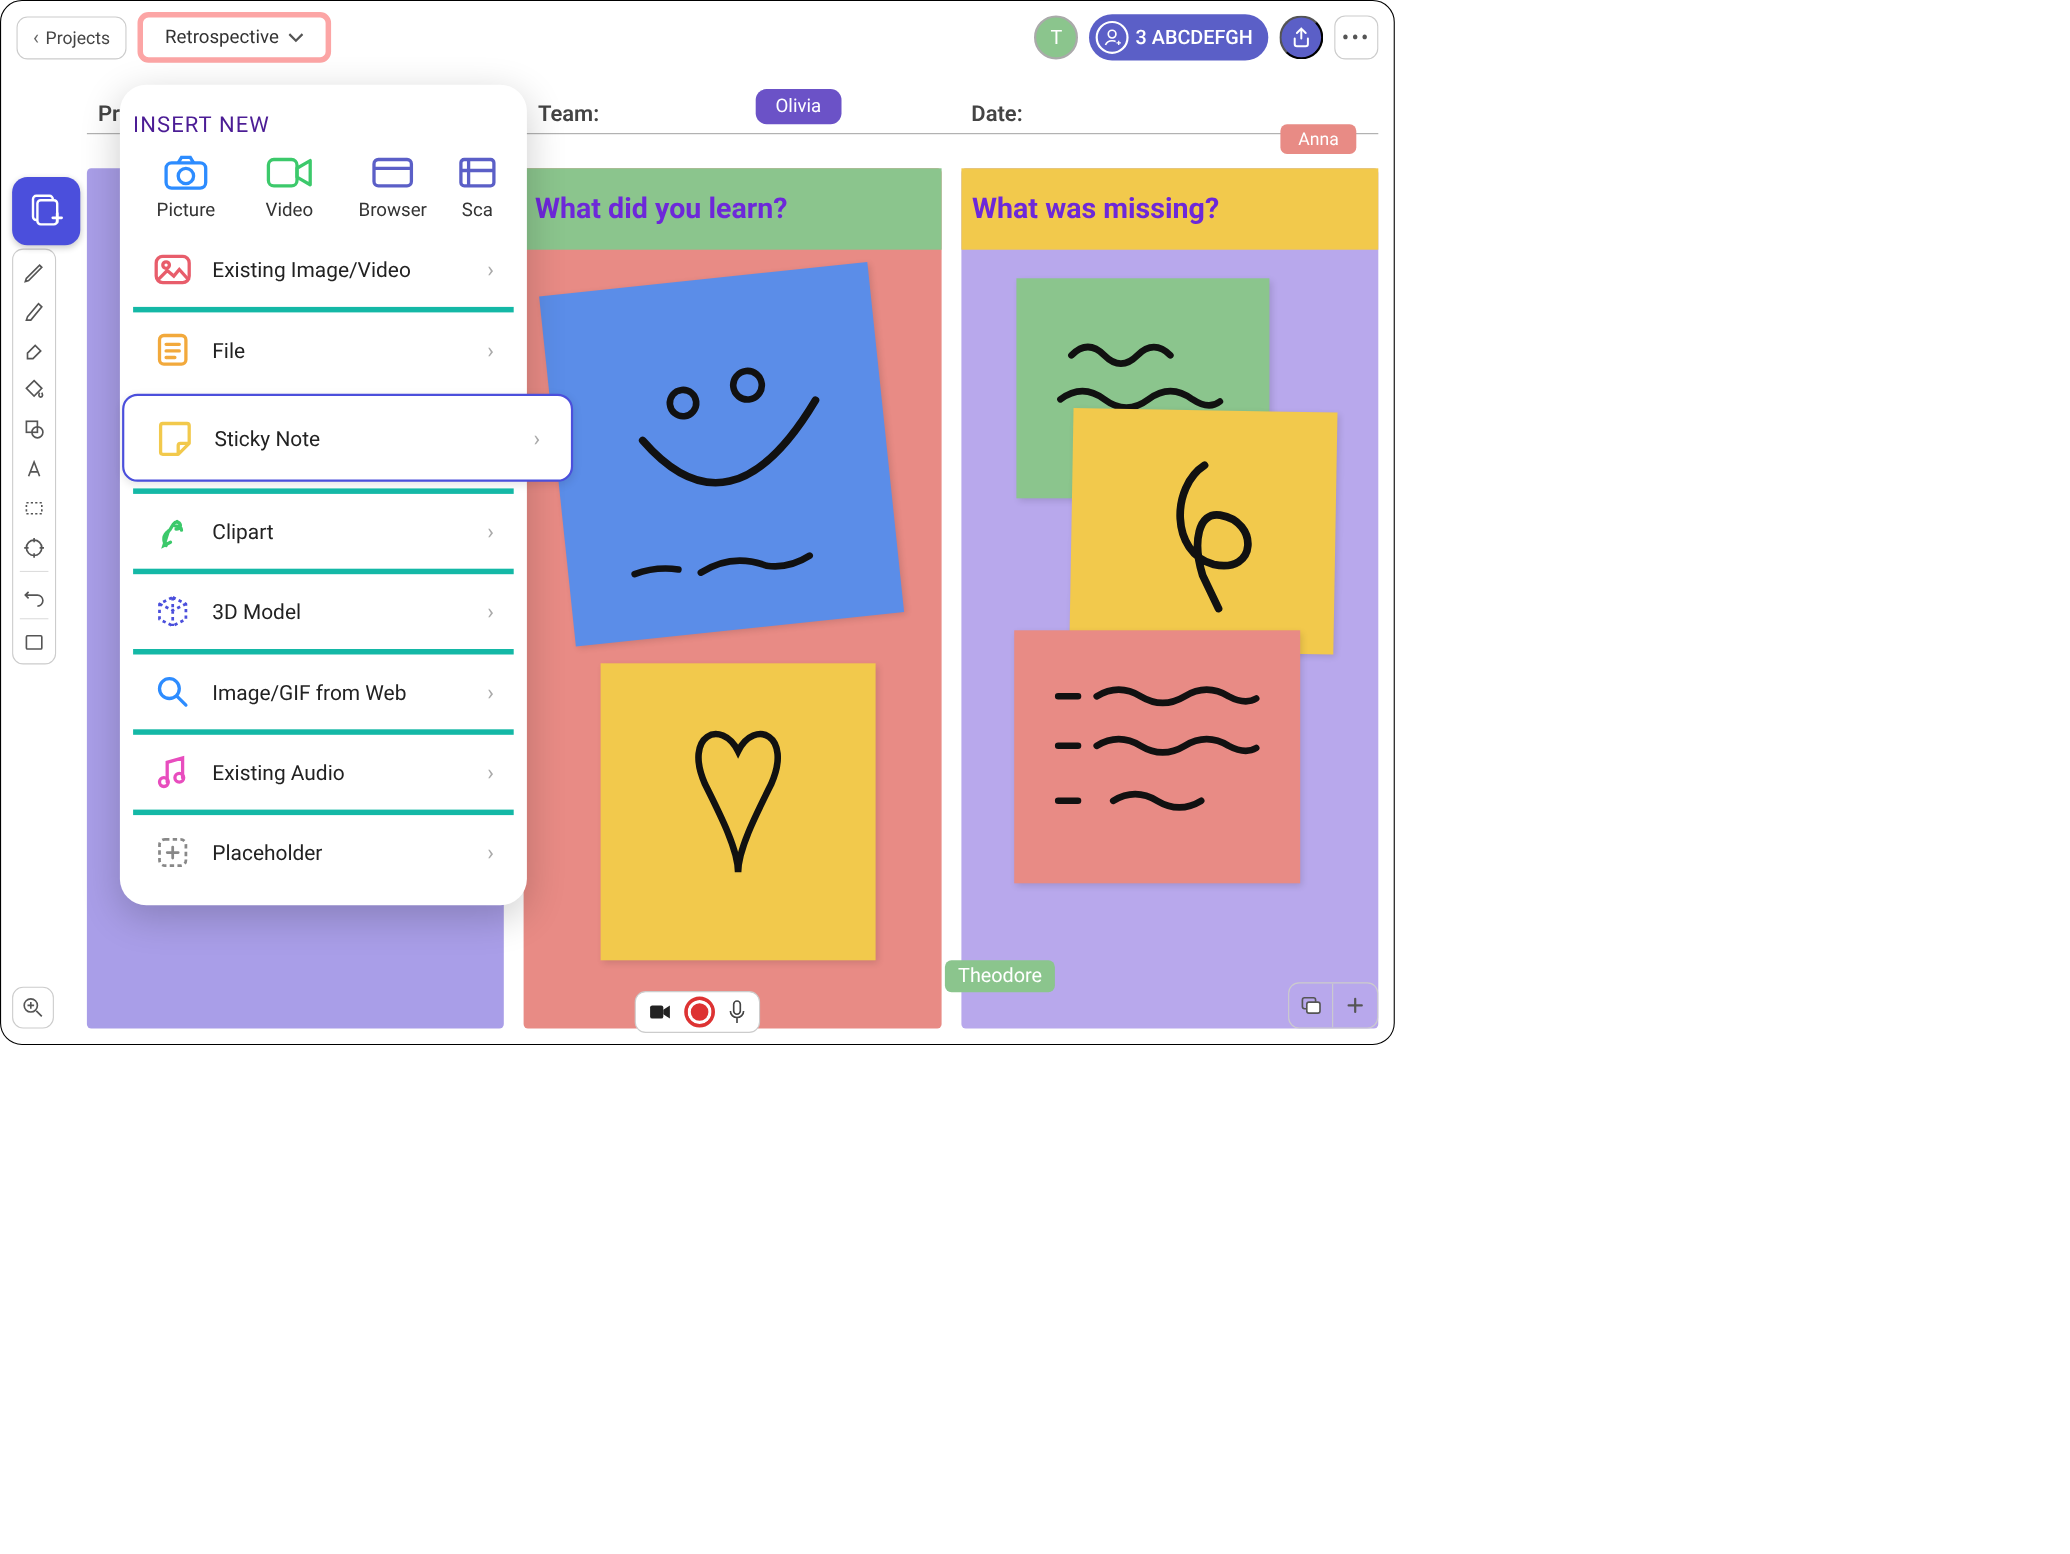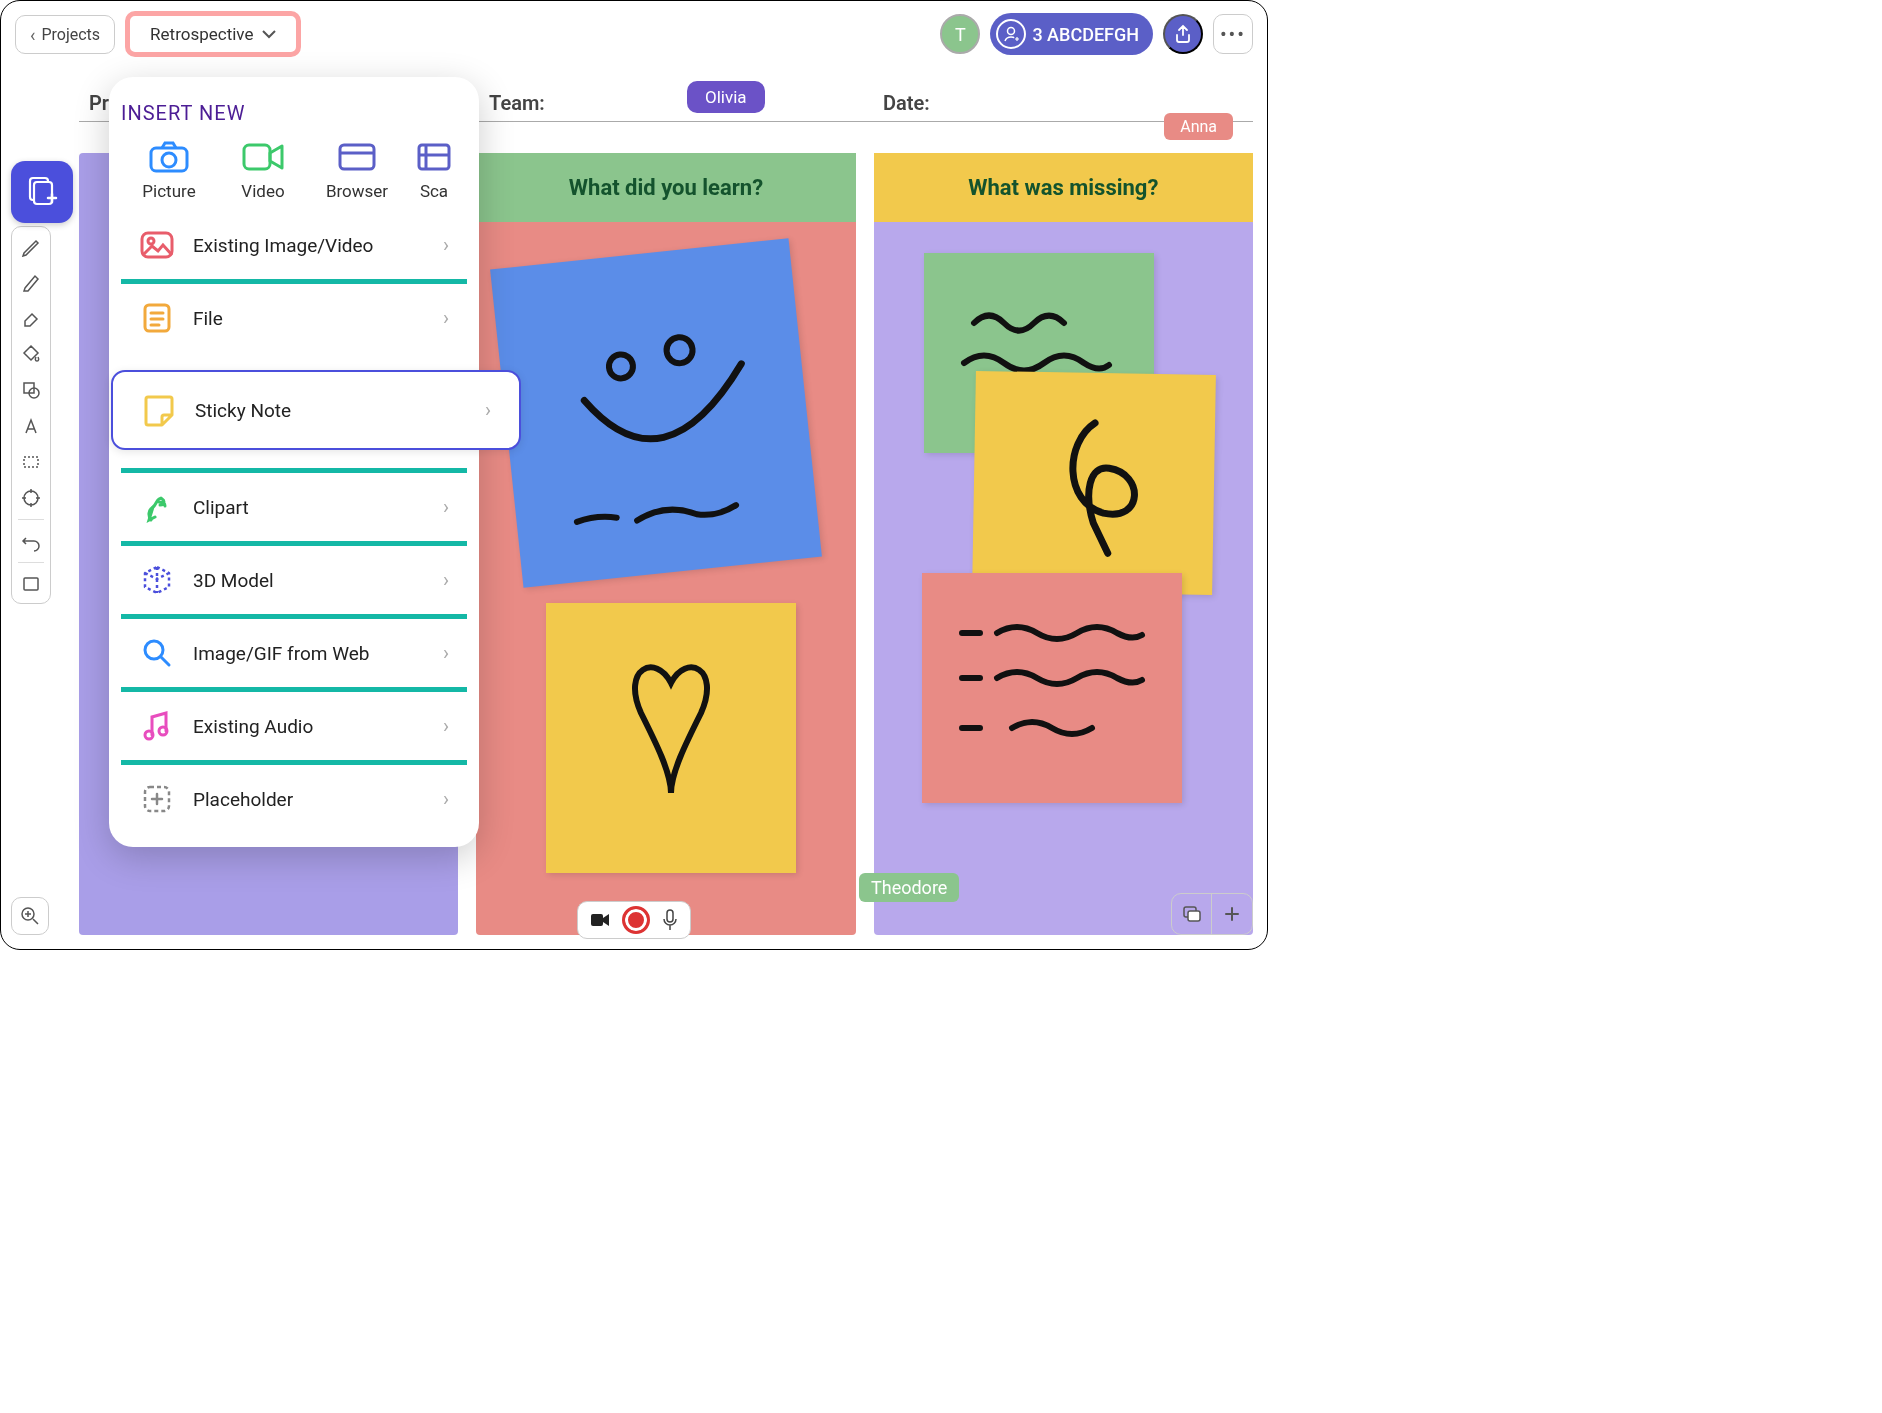--- a/index.html
+++ b/index.html
@@ -30,21 +30,21 @@
 .label-team { position: absolute; left: 430px; top: 14px; }
 .label-date { position: absolute; left: 824px; top: 14px; }
 .olivia-tag { position: absolute; left: 628px; top: 4px; background: #6B52C7; color: #fff; padding: 6px 18px; border-radius: 10px; font-size: 17px; }
 .anna-tag { position: absolute; right: 20px; top: 36px; background: #E88B85; color: #fff; padding: 4px 16px; border-radius: 6px; font-size: 16px; }
 
 .columns { position: absolute; top: 76px; left: 20px; right: 0; bottom: 0; display: flex; gap: 18px; }
 .col { flex: 1; border-radius: 4px; position: relative; overflow: visible; }
 .col1 { background: #A99EE8; }
 .col2 { background: #E88B85; }
 .col3 { background: #B8A8EC; }
-.col-header { text-align: center; color: #14532d; font-size: 22px; font-weight: 700; padding: 22px 10px; }
+.col-header { text-align: left; color: #6d28d9; font-size: 26px; font-weight: 700; padding: 22px 10px; }
 .col2 .col-header { background: #8BC58D; }
 .col3 .col-header { background: #F2C94C; }
 
 
 .sticky { position: absolute; width: 260px; height: 260px; padding: 20px; box-shadow: 2px 2px 6px rgba(0,0,0,0.12); }
 .sticky-blue { background: #5B8DE8; transform: rotate(-6deg); left: 30px; top: 100px; width: 300px; height: 320px; }
 .sticky-yellow1 { background: #F2C94C; left: 70px; top: 450px; width: 250px; height: 270px; }
 .sticky-green { background: #8BC58D; left: 50px; top: 100px; width: 230px; height: 200px; }
 .sticky-yellow2 { background: #F2C94C; left: 100px; top: 220px; width: 240px; height: 220px; transform: rotate(1deg); }
 .sticky-red { background: #E88B85; left: 48px; top: 420px; width: 260px; height: 230px; }
@@ -56,21 +56,21 @@
 .insert-title { text-align: left; font-size: 20px; letter-spacing: 1px; color: #4c1d95; margin-bottom: 14px; }
 .insert-top-row { display: flex; gap: 14px; padding: 0 8px; overflow: hidden; }
 .insert-top-item { display: flex; flex-direction: column; align-items: center; gap: 6px; min-width: 80px; }
 .top-icon { width: 46px; height: 36px; display: flex; align-items: center; justify-content: center; }
 .top-label { font-size: 17px; color: #333; }
 .insert-list { margin-top: 10px; }
 .insert-item { display: flex; align-items: center; gap: 18px; padding: 16px 18px; font-size: 19px; color: #222; border-top: 5px solid #14b8a6; position: relative; }
 .insert-item:first-child { border-top: none; }
 .insert-item .item-icon { width: 36px; height: 36px; display: flex; align-items: center; justify-content: center; }
 .insert-item .chev { margin-left: auto; color: #aaa; font-size: 20px; }
-.insert-item.selected { border: 2px solid #4B4FDC; border-radius: 14px; margin: 18px -10px; padding: 20px 28px; width: 410px; background: #fff; box-shadow: 0 2px 8px rgba(0,0,0,0.1); }
+.insert-item.selected { border: 2px solid #4B4FDC; border-radius: 14px; margin: 6px -10px; padding: 20px 28px; width: 410px; background: #fff; box-shadow: 0 2px 8px rgba(0,0,0,0.1); }
 
 
 .recorder { position: absolute; bottom: 10px; left: 50%; transform: translateX(-50%); display: flex; align-items: center; gap: 12px; background: #fff; border: 1px solid #ccc; border-radius: 10px; padding: 4px 12px; }
 .rec-circle { width: 28px; height: 28px; border-radius: 50%; border: 3px solid #D33; background: #D33; box-shadow: inset 0 0 0 3px #fff; }
 
 
 .br-controls { position: absolute; right: 14px; bottom: 14px; display: flex; gap: 0; border: 1px solid #ccc; border-radius: 10px; overflow: hidden; }
 .br-btn { width: 40px; height: 40px; display: flex; align-items: center; justify-content: center; border-right: 1px solid #ccc; }
 .br-btn:last-child { border-right: none; }
 

